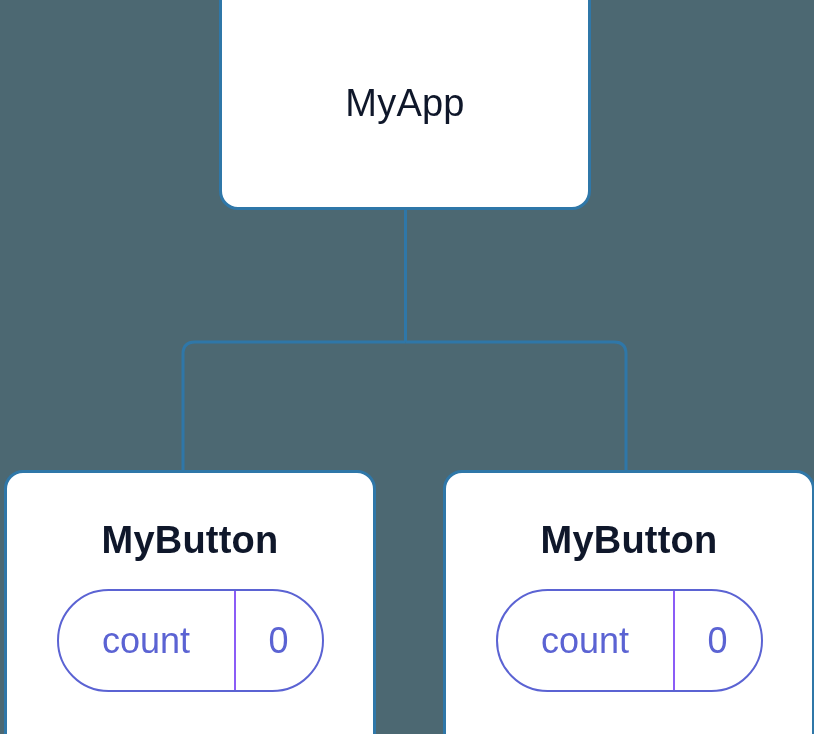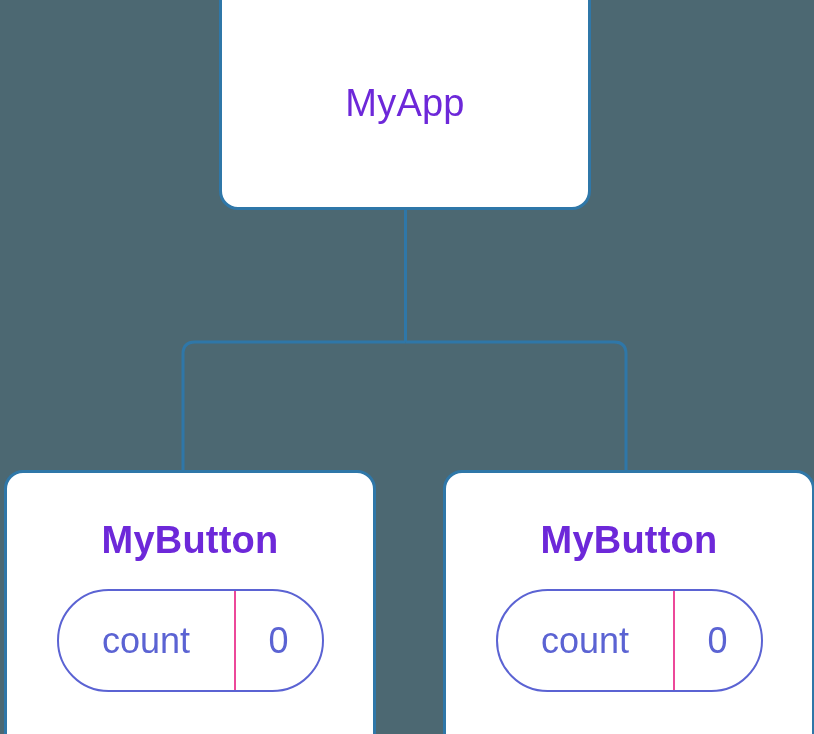--- a/index.html
+++ b/index.html
@@ -53,21 +53,21 @@
 
   .node-child {
     width: 372px;
     height: 306px;
     top: 470px;
   }
   .node-child-left  { left: 4px; }
   .node-child-right { left: 443px; }
 
   .node-label {
-    color: #6d28d9;
+    color: #0f172a;
     font-size: 38px;
     line-height: 1;
     letter-spacing: 0.2px;
     white-space: nowrap;
   }
   .node-root .node-label {
     margin-top: 38px;
   }
   .node-child .node-label {
     margin-top: 48px;
@@ -92,21 +92,21 @@
     display: flex;
     align-items: center;
     justify-content: center;
     color: #5b63d3;
     font-size: 36px;
     line-height: 1;
     white-space: nowrap;
   }
   .pill-key {
     flex: 0 0 175px;
-    border-right: 2px solid #ec4899;
+    border-right: 2px solid #8b5cf6;
   }
   .pill-value {
     flex: 1 1 auto;
   }
 </style>
 </head>
 <body>
 
 <div id="stage">
 

